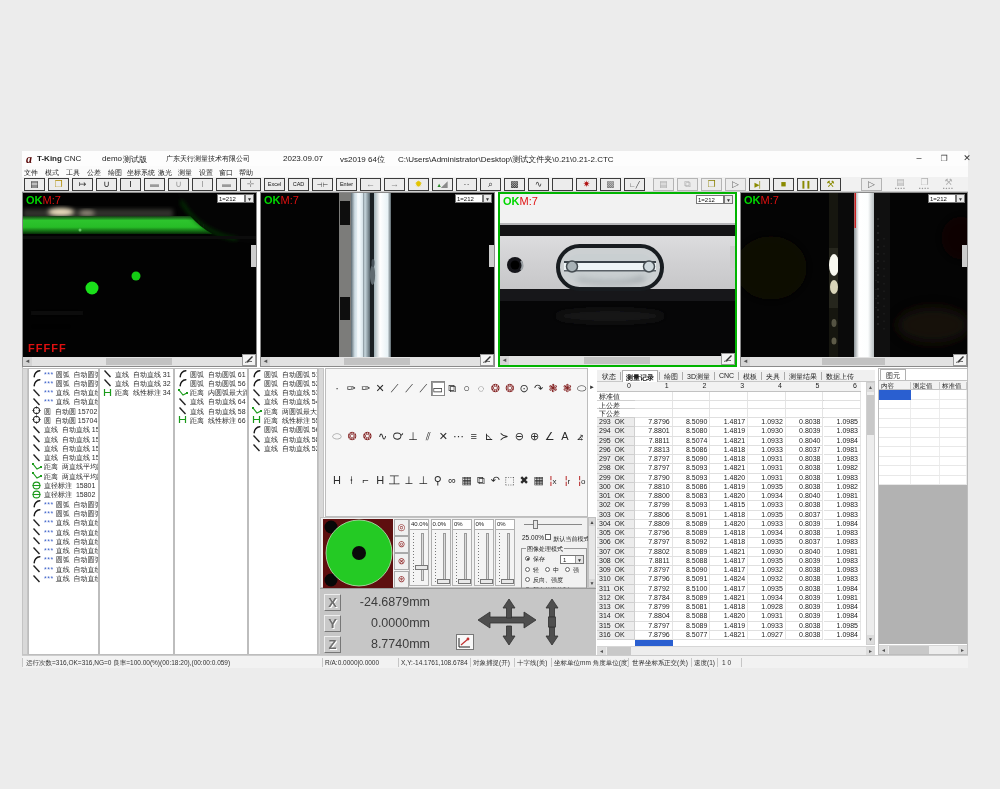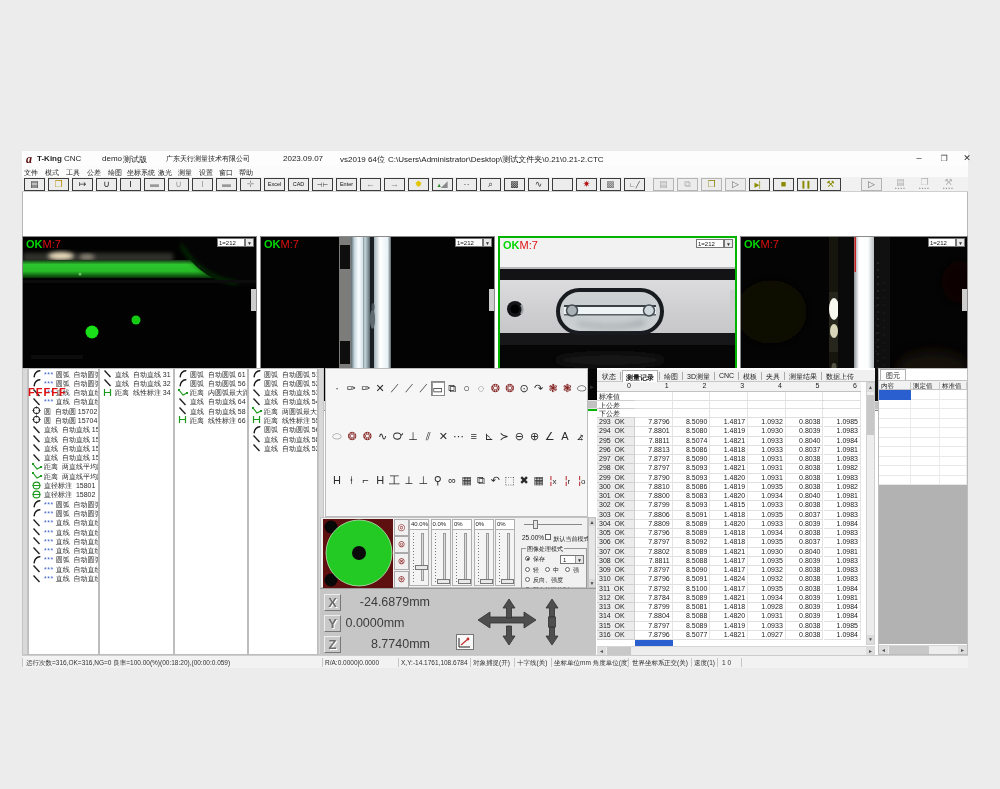--- a/index.html
+++ b/index.html
@@ -24,21 +24,21 @@
 #toolbar { left:22px; top:177px; width:946px; height:15px; background:#f1f1f1;
   border-bottom:1px solid #cfcfcf; }
 .tbtn { position:absolute; top:1px; width:21px; height:13px; background:#ececec;
   border:1px solid #3c3c3c; text-align:center; overflow:hidden; line-height:11px;
   font-size:9px; white-space:nowrap; }
 .tbtn.lite { border-color:#b4b4b4; }
 .tbtn.flat { border:none; background:transparent; line-height:9px; }
 .tbtn .dots { display:block; font-size:5px; line-height:3px; color:#9a9a9a; letter-spacing:1px; }
 .tbtn.txt { font-size:5.5px; line-height:11px; color:#111; }
 
-.cam { top:192px; height:175px; background:#000; border:1px solid #8a8a8a;margin-top:44px; }
+.cam { top:192px; height:175px; background:#000; border:1px solid #8a8a8a; }
 .cam.selected { border:2px solid #00b400; }
 .cam-img { position:absolute; left:0; top:0; right:0; bottom:9px; overflow:hidden; }
 .cam-ok { position:absolute; left:3px; top:1px; font-size:11px; font-weight:bold;
   color:#00d800; letter-spacing:0px; z-index:5; }
 .cam-ok .marker { color:#e01010; font-weight:normal; }
 .cam-combo { position:absolute; top:1px; right:2px; width:37px; height:9px; z-index:6; }
 .cam-combo .cc-txt { position:absolute; left:0; top:0; width:28px; height:9px; background:#fff;
   border:1px solid #777; font-size:6px; line-height:8px; padding-left:1px; color:#111; }
 .cam-combo .cc-btn { position:absolute; right:0; top:0; width:9px; height:9px; background:#e8e8e8;
   border:1px solid #777; font-size:5px; line-height:8px; text-align:center; color:#333; }
@@ -160,21 +160,21 @@
 
 <div id="titlebar" class="abs">
   <span id="logo" class="abs">a</span>
   <span class="tseg" style="left:15px;font-weight:bold;">T-King</span>
   <span class="tseg" style="left:42px;">CNC</span>
   <span class="tseg" style="left:80px;">demo</span>
   <span class="tseg" style="left:101px;">测试版</span>
   <span class="tseg" style="left:144px;font-size:7px;">广东天行测量技术有限公司</span>
   <span class="tseg" style="left:261px;">2023.09.07</span>
   <span class="tseg" style="left:318px;">vs2019 64位</span>
-  <span class="tseg" style="left:366px;">C:\Users\Administrator\Desktop\测试文件夹\0.21\0.21-2.CTC</span>
+  <span class="tseg" style="left:376px;">C:\Users\Administrator\Desktop\测试文件夹\0.21\0.21-2.CTC</span>
   <span class="winbtn" style="left:888px;">–</span>
   <span class="winbtn" style="left:913px;font-size:8px;">❐</span>
   <span class="winbtn" style="left:936px;">✕</span>
 </div>
 
 <div id="menubar" class="abs">
       <div class="menu-item" style="left: 2px;">文件</div>
       <div class="menu-item" style="left: 23px;">模式</div>
       <div class="menu-item" style="left: 44px;">工具</div>
       <div class="menu-item" style="left: 65px;">公差</div>
@@ -914,21 +914,21 @@
 <div class="vscroll2 abs" style="left:588px;top:517px;height:71px;">
     <span class="va" style="top:0;">▲</span>
     <span class="va" style="bottom:0;">▼</span>
 </div>
 
 <div id="dro" class="abs">
   <div class="axis-btn" style="top:5px;">X</div>
   <div class="axis-btn" style="top:26px;">Y</div>
   <div class="axis-btn" style="top:47px;">Z</div>
   <div class="axis-val" style="left:0px;top:6px;">-24.6879mm</div>
-  <div class="axis-val" style="left:0px;top:27px;text-align:center;">0.0000mm</div>
+  <div class="axis-val" style="left:0px;top:27px;">0.0000mm</div>
   <div class="axis-val" style="left:0px;top:48px;">8.7740mm</div>
   <div id="zbtn">
     <svg width="16" height="14">
           <path d="M2,12 L2,3 M2,12 L13,12" stroke="#222" stroke-width="1"></path>
     <path d="M4,10 L11,4" stroke="#c03030" stroke-width="1.2"></path>
           <circle cx="11" cy="4" r="1.4" fill="#c03030"></circle>
         </svg>
   </div>
   <svg class="abs" style="left:156px;top:8px;" width="118" height="52">
     <g fill="#4e4e4e" stroke="#303030" stroke-width="0.8">

